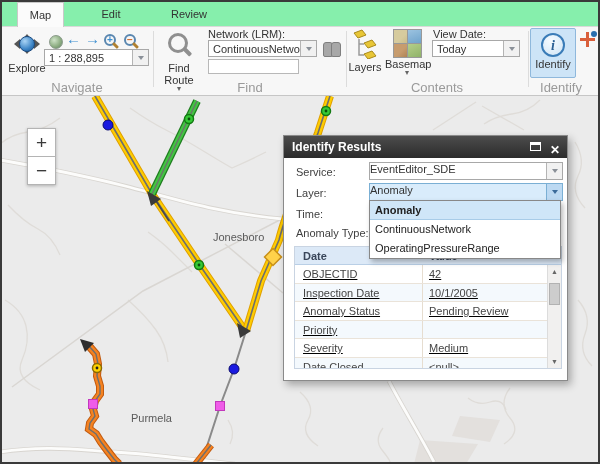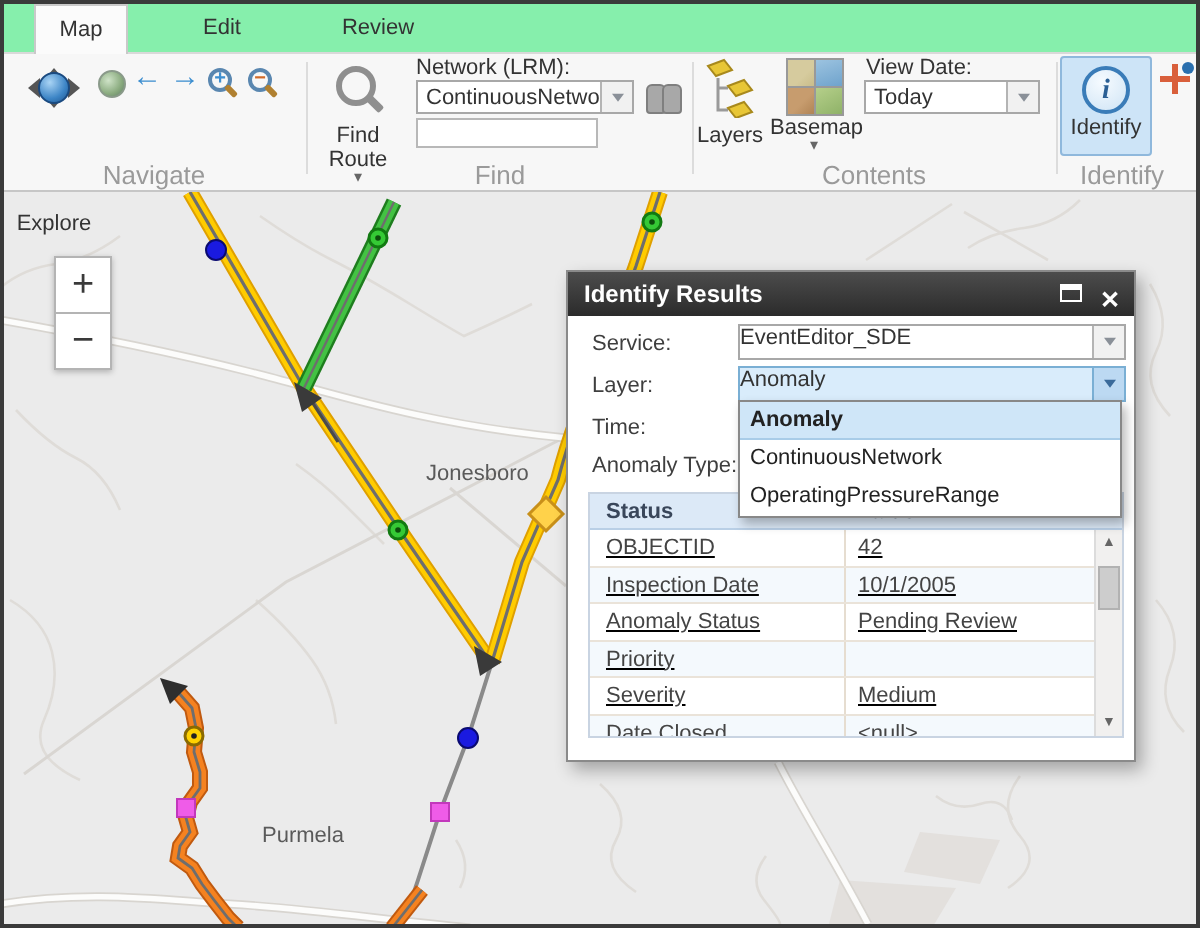--- a/index.html
+++ b/index.html
@@ -125,26 +125,30 @@
 
   <div class="ribbon">
 
     <div class="explore-ic abs" style="left:7px; top:2px;">
       <span class="tri up"></span>
       <span class="tri down"></span>
       <span class="tri left"></span>
       <span class="tri right"></span>
       <span class="sphere"></span>
     </div>
-    <div class="abs rlabel" style="left:2px; top:35px; width:46px; text-align:center;margin-top:44px;">Explore</div>
+    <div class="abs rlabel" style="left:2px; top:35px; width:46px; text-align:center;">Explore</div>
     <span class="globe" style="left:47px; top:8px;"></span>
     <span class="nav-arrow" style="left:64px; top:3px;">←</span>
     <span class="nav-arrow" style="left:83px; top:3px;">→</span>
     <span class="mag" style="left:102px; top:7px; color:#3e8fd0;">+</span>
     <span class="mag" style="left:122px; top:7px; color:#d06a2a;">−</span>
+    <div class="combo" style="left:42px; top:22px; width:105px; height:17px;">
+      <span class="val">1 : 288,895</span>
+      <span class="dd-btn"></span>
+    </div>
     <div class="grp-label" style="left:0; width:150px;">Navigate</div>
     <div class="vsep" style="left:151px;"></div>
 
     <div class="btncol" style="left:157px; top:4px; width:40px;">
       <span class="bigmag" style="left:9px; top:2px;"></span>
       <div style="margin-top:31px;">Find</div>
       <div>Route</div>
       <div class="caret">▾</div>
     </div>
     <div class="abs rlabel" style="left:206px; top:1px;">Network (LRM):</div>
@@ -335,21 +339,21 @@
     <div class="dlg-label" style="left:12px; top:91px;">Anomaly Type:</div>
 
     <div class="dd-list">
       <div class="dd-item selected">Anomaly</div>
       <div class="dd-item">ContinuousNetwork</div>
       <div class="dd-item">OperatingPressureRange</div>
     </div>
 
     <div class="atable">
       <div class="thead">
-        <div class="th1">Status</div>
+        <div class="th1">Date</div>
         <div class="th2">Value</div>
       </div>
       <div class="tbody">
         <div class="trow">
           <div class="td1">OBJECTID</div>
           <div class="td2">42</div>
         </div>
         <div class="trow">
           <div class="td1">Inspection Date</div>
           <div class="td2">10/1/2005</div>

